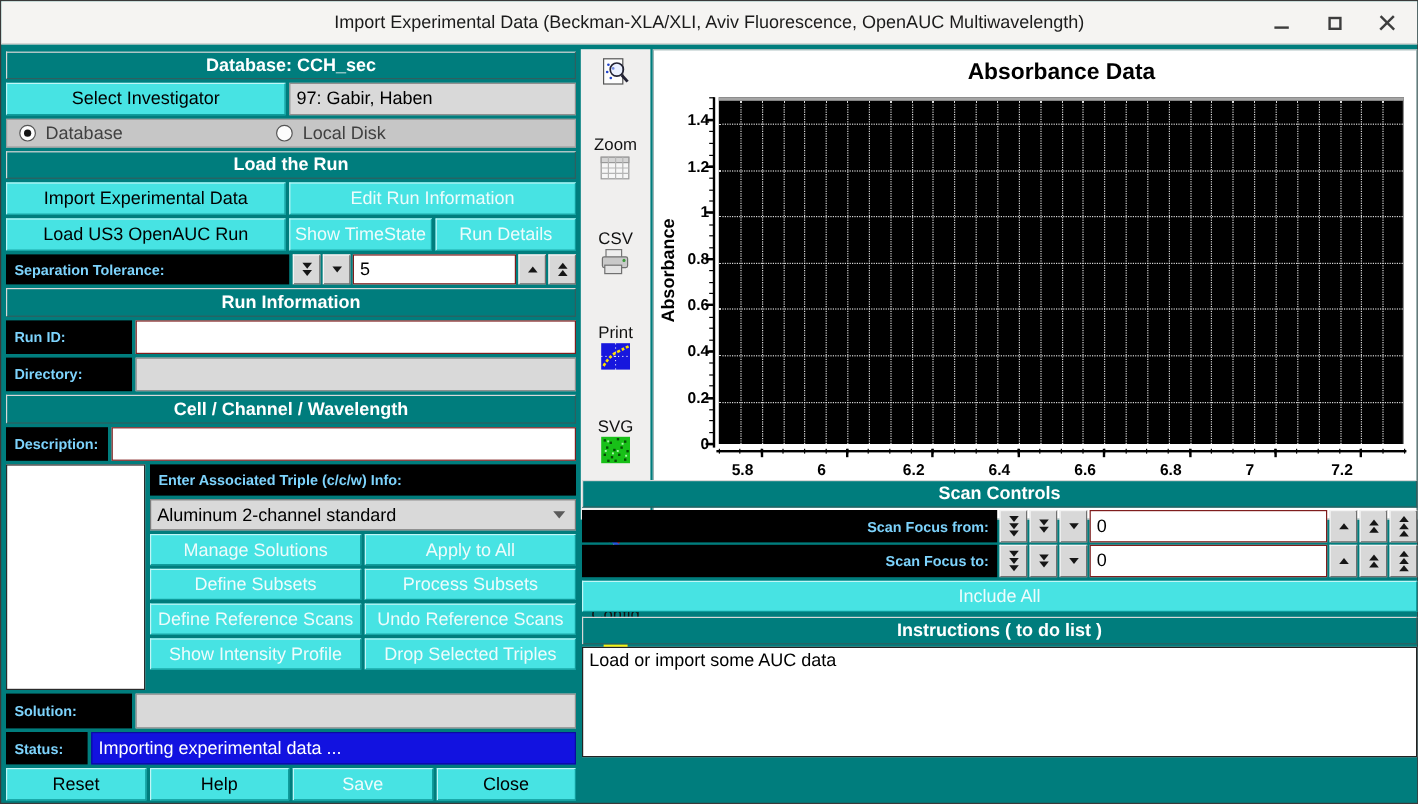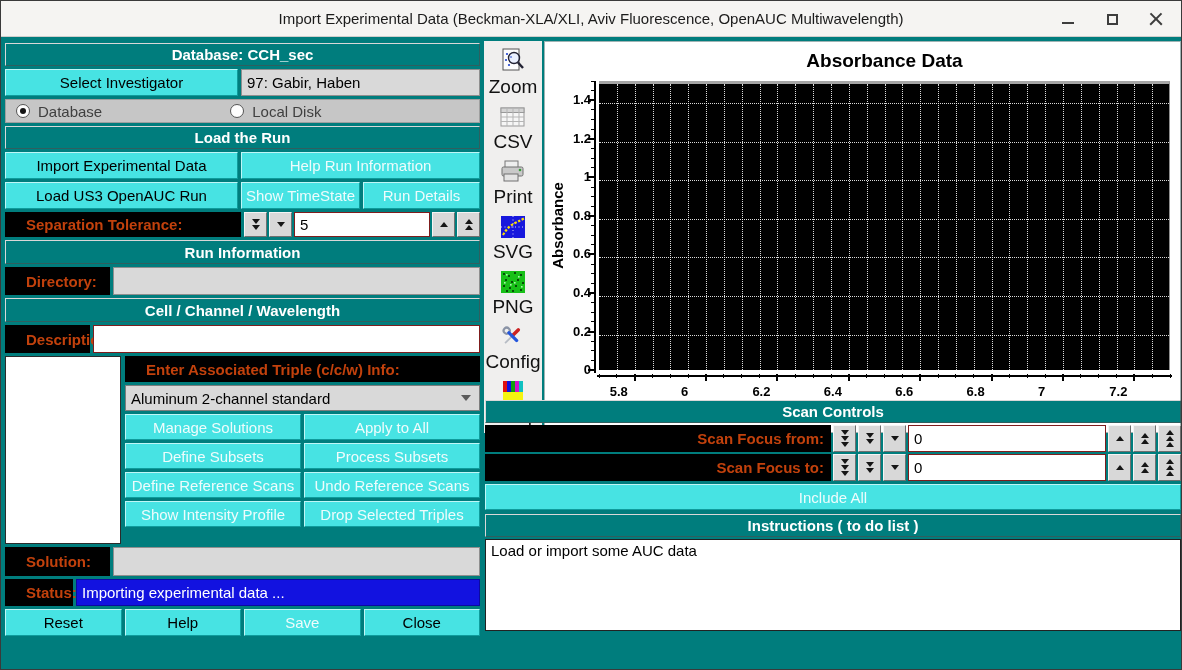--- a/index.html
+++ b/index.html
@@ -28,22 +28,22 @@
   
   .hdr { background:#007d7d; color:#fff; font-weight:bold; font-size:15px;
     text-align:center; display:flex; align-items:center; justify-content:center;
     border:1px solid #d8d8d8; border-right-color:#2f5f5f; border-bottom-color:#2f5f5f; }
   .btn { background:#47e3e3; color:#000; font-size:15px;
     font-family:"Liberation Sans",sans-serif;
     border:1px solid #bff6f6; border-right-color:#0f9c9c; border-bottom-color:#0f9c9c;
     display:flex; align-items:center; justify-content:center; cursor:pointer;
     white-space:nowrap; overflow:hidden; }
   .btn.disabled { color:#eefcfc; }
-  .blabel { background:#000; color:#c2410c; font-weight:bold; font-size:15px;
-    display:flex; align-items:center; padding:0 21px; white-space:nowrap; }
+  .blabel { background:#000; color:#7dd3fc; font-weight:bold; font-size:12px;
+    display:flex; align-items:center; padding:0 7px; white-space:nowrap; }
   .field { background:#fff; border:1px solid #7f1d1d; font-size:15px; color:#000;
     display:flex; align-items:center; padding:0 5px; overflow:hidden; }
   .field.gray { background:#d9d9d9; border-color:#8f8f8f; }
   .field.blue { background:#1212e0; color:#fff; border-color:#0a0aa0; }
 
   .row { display:flex; gap:3px; }
 
   
   .counter { display:flex; gap:2px; flex:1; }
   .cbtn { width:23px; background:#d8d8d8; border:1px solid #f4f4f4;
@@ -82,21 +82,21 @@
   .mid-right .row { height:26px; }
   .mid-right .btn { flex:1; }
   .bottom-btns { height:27px; display:flex; gap:3px; }
   .bottom-btns .btn { flex:1; }
 
   
   .toolbar { position:absolute; left:483px; top:40px; width:58px; height:392px;
     background:#f0efee; display:flex; flex-direction:column; align-items:center;
     justify-content:space-between; padding:6px 0 5px 0; }
   .tool { display:flex; flex-direction:column; align-items:center; gap:2px; cursor:pointer; }
-  .tool .tlabel { font-size:19px; color:#111; }
+  .tool .tlabel { font-size:14px; color:#111;margin-top:36px; }
   .tool svg { display:block; }
 
   
   .chart-panel { position:absolute; left:543px; top:40px; width:637px; height:392px;
     background:#fff; border:1px solid #9fb4b4; }
   .chart-title { position:absolute; left:54px; top:8px; width:571px; text-align:center;
     font-size:19px; font-weight:bold; color:#000; }
   .plot-area { position:absolute; left:54px; top:39px; width:571px; height:289px;
     background:#000; border-top:3px solid #a5a5a5; border-right:1px solid #8f8f8f; }
   .gridv { position:absolute; top:0; bottom:0; width:0; border-left:1px dotted rgba(255,255,255,0.85); }
@@ -166,21 +166,21 @@
       <div class="radio">
         <span class="rdot"></span>
         <span class="rlab">Local Disk</span>
       </div>
     </div>
 
     <div class="hdr lp-h23">Load the Run</div>
 
     <div class="row lp-h27">
       <div class="btn" style="width:233px">Import Experimental Data</div>
-      <div class="btn disabled" style="flex:1">Help Run Information</div>
+      <div class="btn disabled" style="flex:1">Edit Run Information</div>
     </div>
 
     <div class="row lp-h27">
       <div class="btn" style="width:233px">Load US3 OpenAUC Run</div>
       <div class="btn disabled" style="width:119px">Show TimeState</div>
       <div class="btn disabled" style="flex:1">Run Details</div>
     </div>
 
     <div class="row lp-h25">
       <div class="blabel" style="width:236px">Separation Tolerance:</div>
@@ -206,20 +206,24 @@
             <span class="arrows">
               <span class="tri u"></span>
               <span class="tri u"></span>
             </span>
           </div>
       </div>
     </div>
 
     <div class="hdr lp-h24">Run Information</div>
 
+    <div class="row lp-h28">
+      <div class="blabel" style="width:105px">Run ID:</div>
+      <div class="field" style="flex:1"></div>
+    </div>
 
     <div class="row lp-h28">
       <div class="blabel" style="width:105px">Directory:</div>
       <div class="field gray" style="flex:1"></div>
     </div>
 
     <div class="hdr lp-h24">Cell / Channel / Wavelength</div>
 
     <div class="row lp-h28">
       <div class="blabel" style="width:85px">Description:</div>

